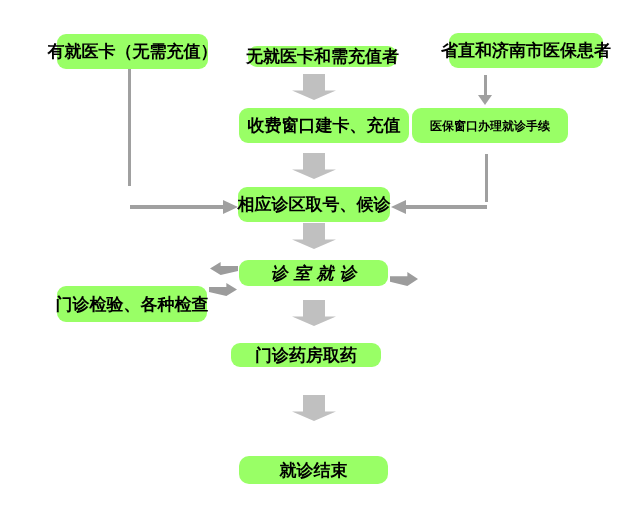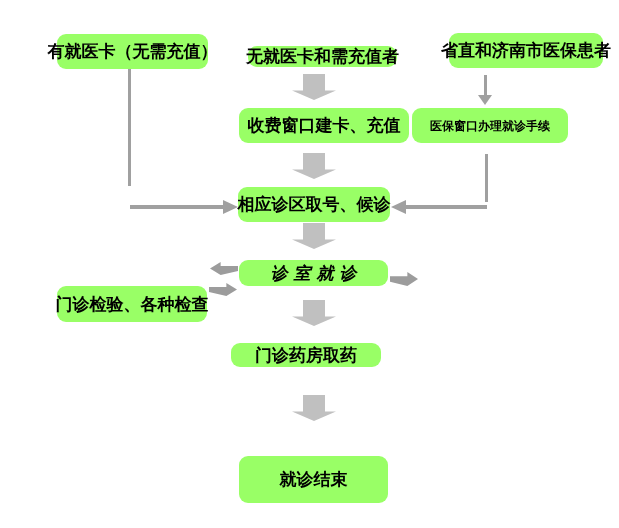--- a/index.html
+++ b/index.html
@@ -17,21 +17,21 @@
   .n-has-card{left:57px;top:34px;width:151px;height:35px;}
   .n-no-card{left:248px;top:34px;width:149px;height:21px;margin-top:12px;}
   .n-insured{left:413px;top:33px;width:154px;height:35px;margin-left:36px;}
   .n-fee-window{left:239px;top:108px;width:170px;height:35px;}
   .n-insurance-window{left:412px;top:108px;width:156px;height:35px;font-size:12px;}
   .n-take-number{left:238px;top:187px;width:152px;height:35px;}
   .n-exams{left:57px;top:262px;width:150px;height:36px;margin-top:24px;}
   .n-consult{left:239px;top:260px;width:149px;height:26px;font-style:italic;}
   .n-hospital{left:419px;top:262px;width:152px;height:36px;}
   .n-pharmacy{left:231px;top:343px;width:150px;height:24px;}
-  .n-end{left:239px;top:456px;width:149px;height:47px;}
+  .n-end{left:239px;top:456px;width:149px;height:28px;border-radius:10px;}
 
   
   .block-arrow{
     position:absolute;width:44px;height:26px;background:var(--block-arrow,#C0C0C0);
     clip-path:polygon(25% 0,75% 0,75% 63%,100% 63%,50% 100%,0 63%,25% 63%);
   }
   .ba1{left:292px;top:74px;}
   .ba2{left:292px;top:153px;}
   .ba3{left:292px;top:223px;}
   .ba4{left:292px;top:300px;}

